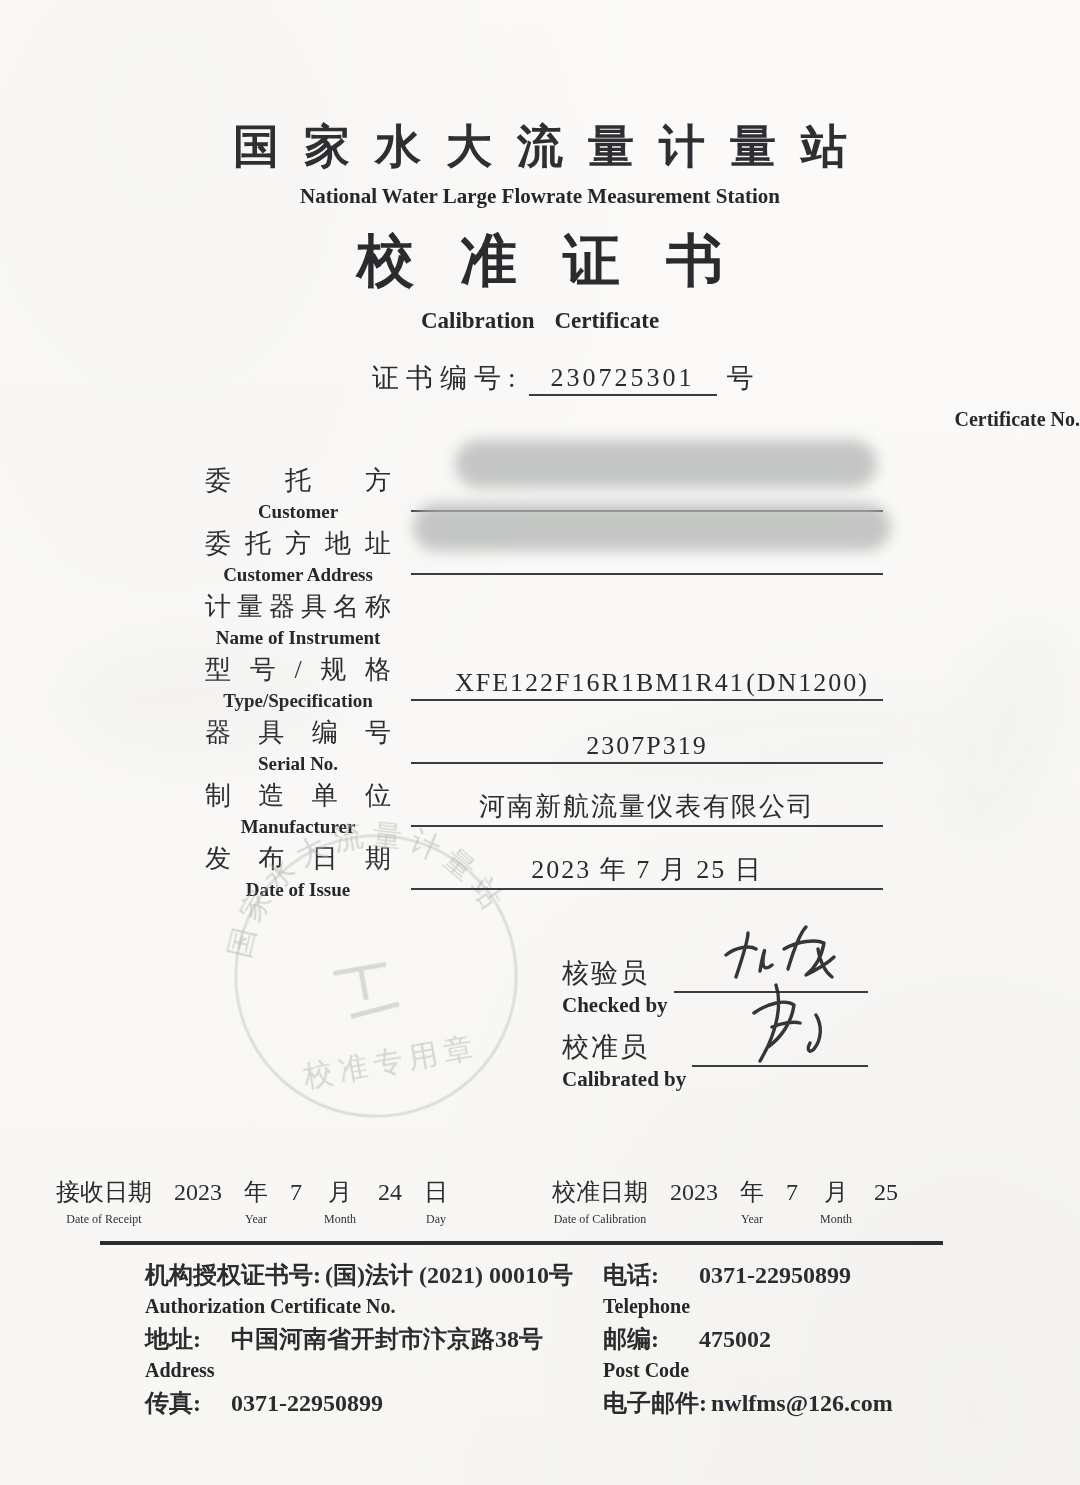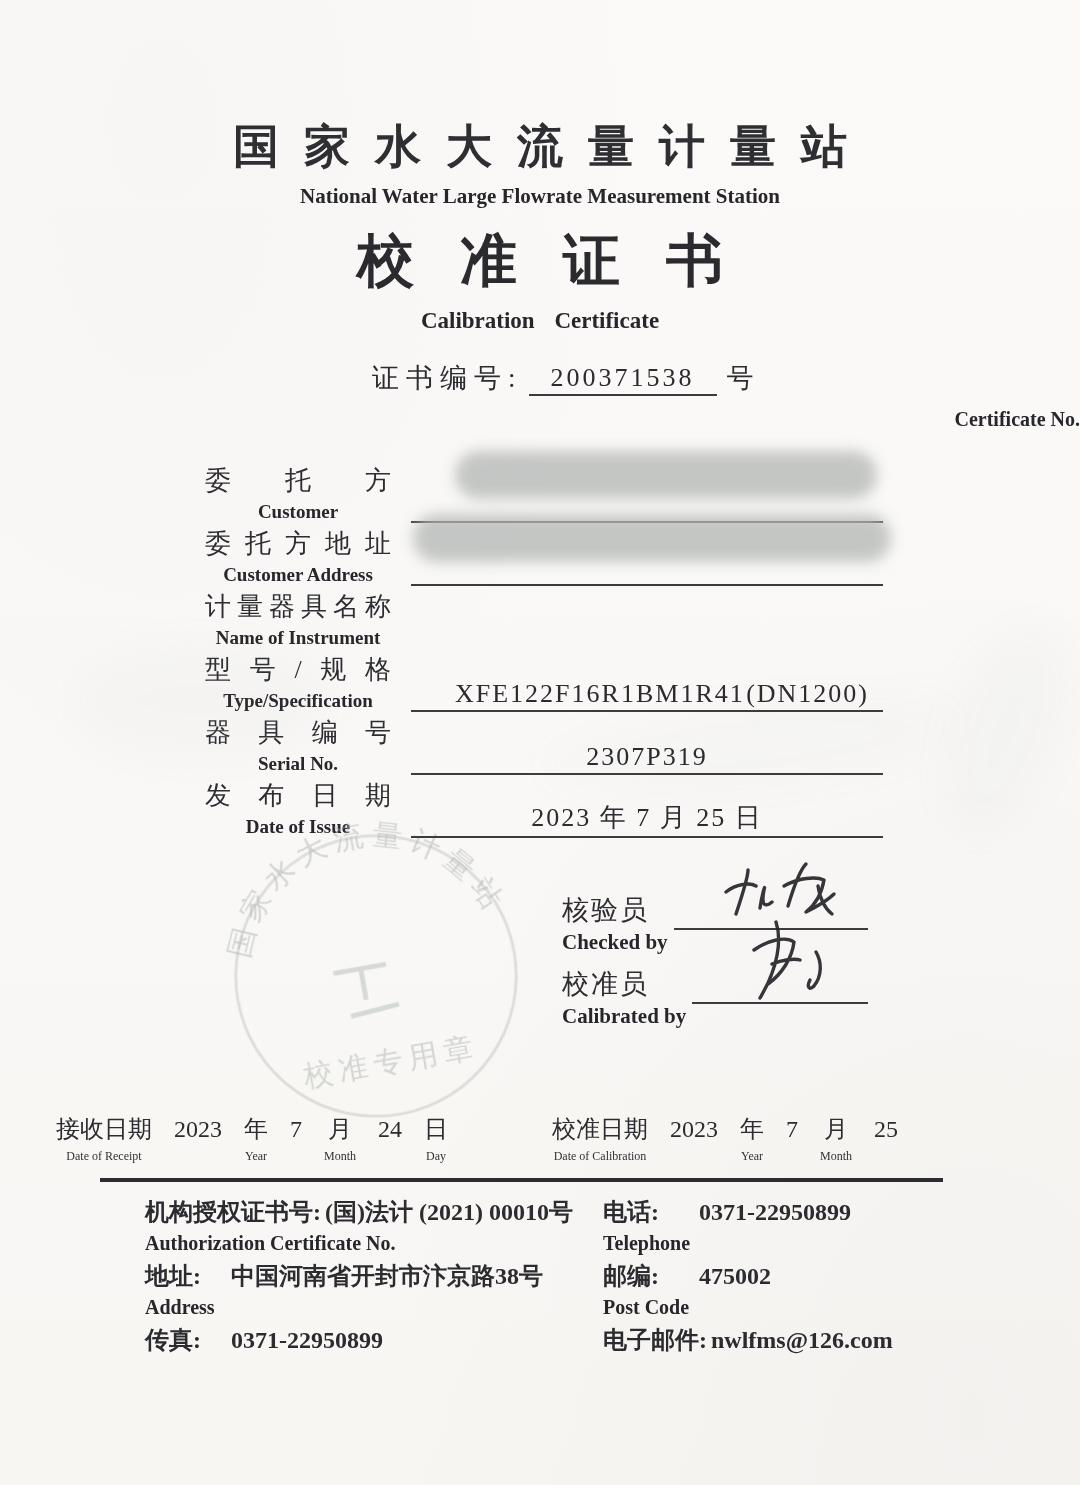--- a/index.html
+++ b/index.html
@@ -40,21 +40,21 @@
   .certno-value{
     display:inline-block; min-width:188px; text-align:center;
     border-bottom:2px solid #3c3c40; margin:0 10px 0 6px;
     font-size:26px; letter-spacing:3px; padding:0 6px 1px 6px;
   }
   .certno-en{
     margin-left:372px; font-size:20px; font-weight:bold; margin-top:12px; color:#26262b;text-align:right;
   }
   
   .fields{ margin:30px 0 0 205px; }
-  .frow{ display:flex; align-items:flex-end; margin-bottom:1px; }
+  .frow{ display:flex; align-items:center; margin-bottom:1px; }
   .flabel{ width:186px; }
   .flabel .cn{
     font-size:26px; line-height:40px; text-align:justify; text-align-last:justify;
     color:#2d2d32;
   }
   .flabel .en{
     font-size:19px; font-weight:bold; text-align:center; line-height:22px; color:#26262b;
   }
   .fvalue{
     position:relative; width:472px; margin-left:20px; height:40px;
@@ -132,21 +132,21 @@
     <text x="160" y="258" text-anchor="middle" font-size="30" letter-spacing="6" fill="#afb4af" opacity="0.5" font-family="Liberation Serif, DejaVu Serif, serif">校准专用章</text>
   </svg>
 
   <div class="station-cn">国家水大流量计量站</div>
   <div class="station-en">National Water Large Flowrate Measurement Station</div>
   <div class="cert-cn">校准证书</div>
   <div class="cert-en">Calibration  Certificate</div>
 
   <div class="certno-row">
     <span class="certno-labels"><span class="cn">证书编号:</span></span>
-    <span class="certno-value">200371538</span>
+    <span class="certno-value">230725301</span>
     <span>号</span>
   </div>
   <div class="certno-en">Certificate No.</div>
 
   <div class="fields">
 
     <div class="frow">
       <div class="flabel">
         <div class="cn">委托方</div>
         <div class="en">Customer</div>
@@ -189,20 +189,29 @@
     <div class="frow">
       <div class="flabel">
         <div class="cn">器具编号</div>
         <div class="en">Serial No.</div>
       </div>
       <div class="fvalue">
         <span>2307P319</span>
       </div>
     </div>
 
+    <div class="frow">
+      <div class="flabel">
+        <div class="cn">制造单位</div>
+        <div class="en">Manufacturer</div>
+      </div>
+      <div class="fvalue">
+        <span>河南新航流量仪表有限公司</span>
+      </div>
+    </div>
 
     <div class="frow">
       <div class="flabel">
         <div class="cn">发布日期</div>
         <div class="en">Date of Issue</div>
       </div>
       <div class="fvalue">
         <span>2023 年 7 月 25 日</span>
       </div>
     </div>

